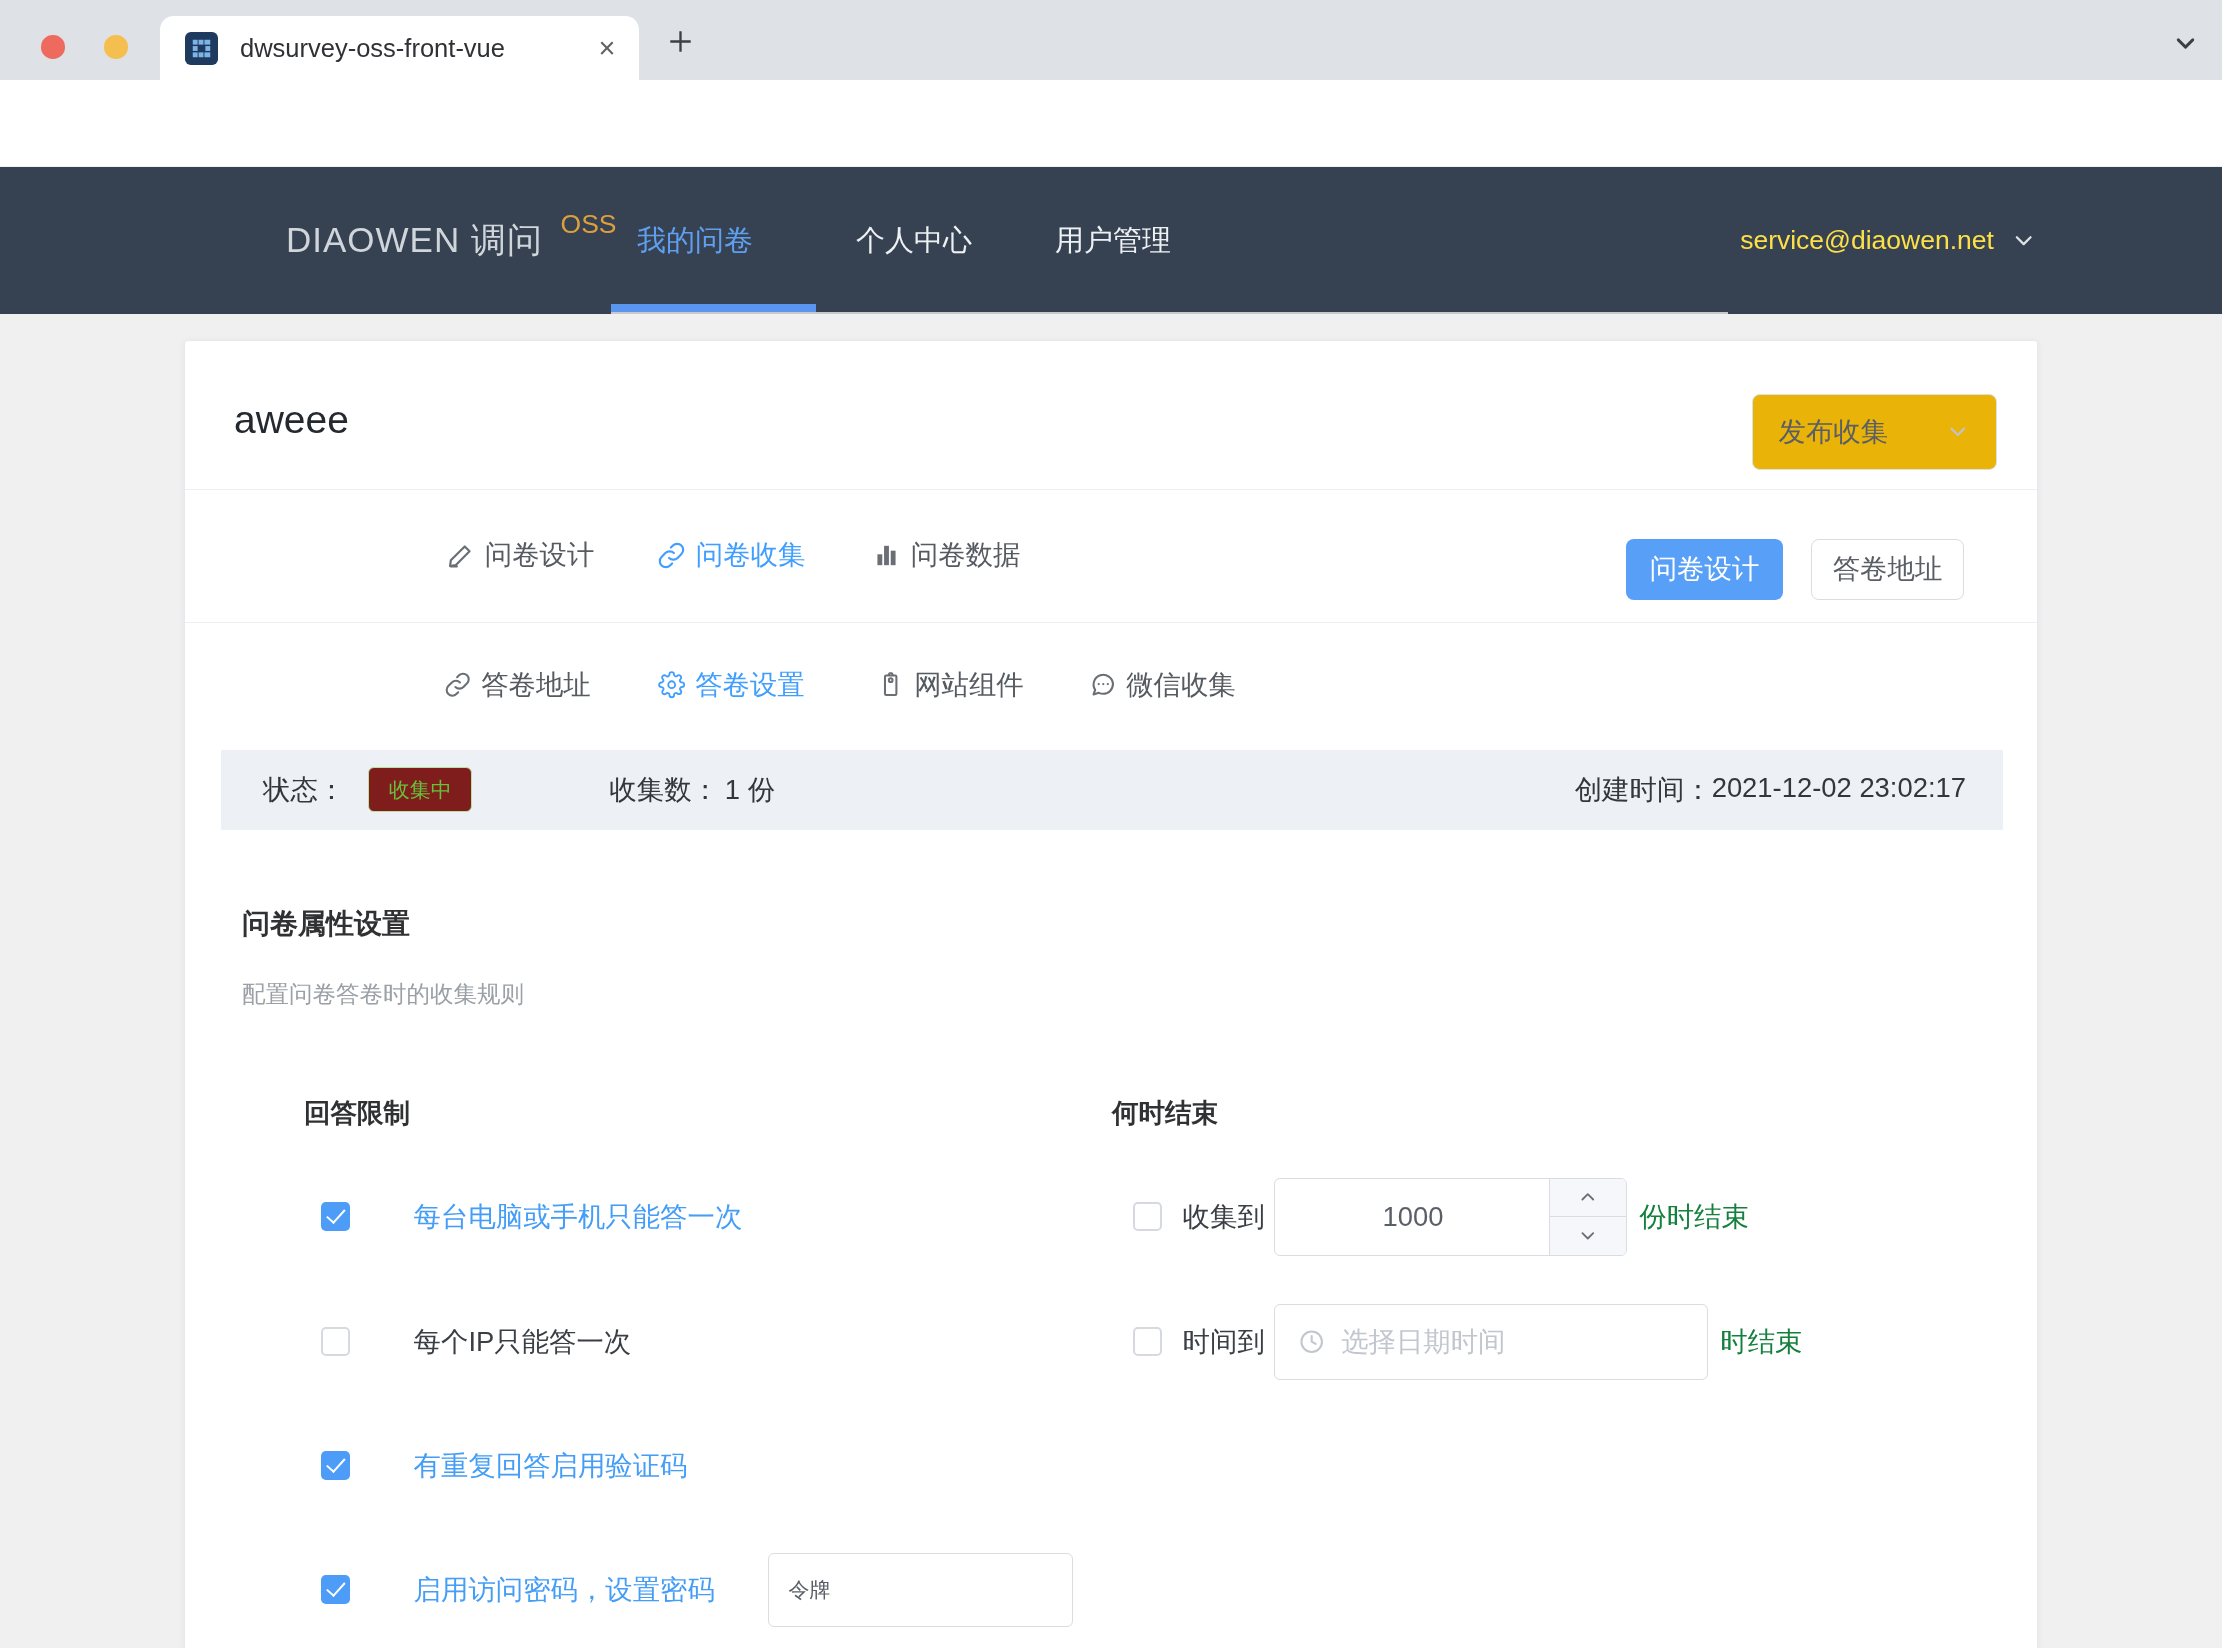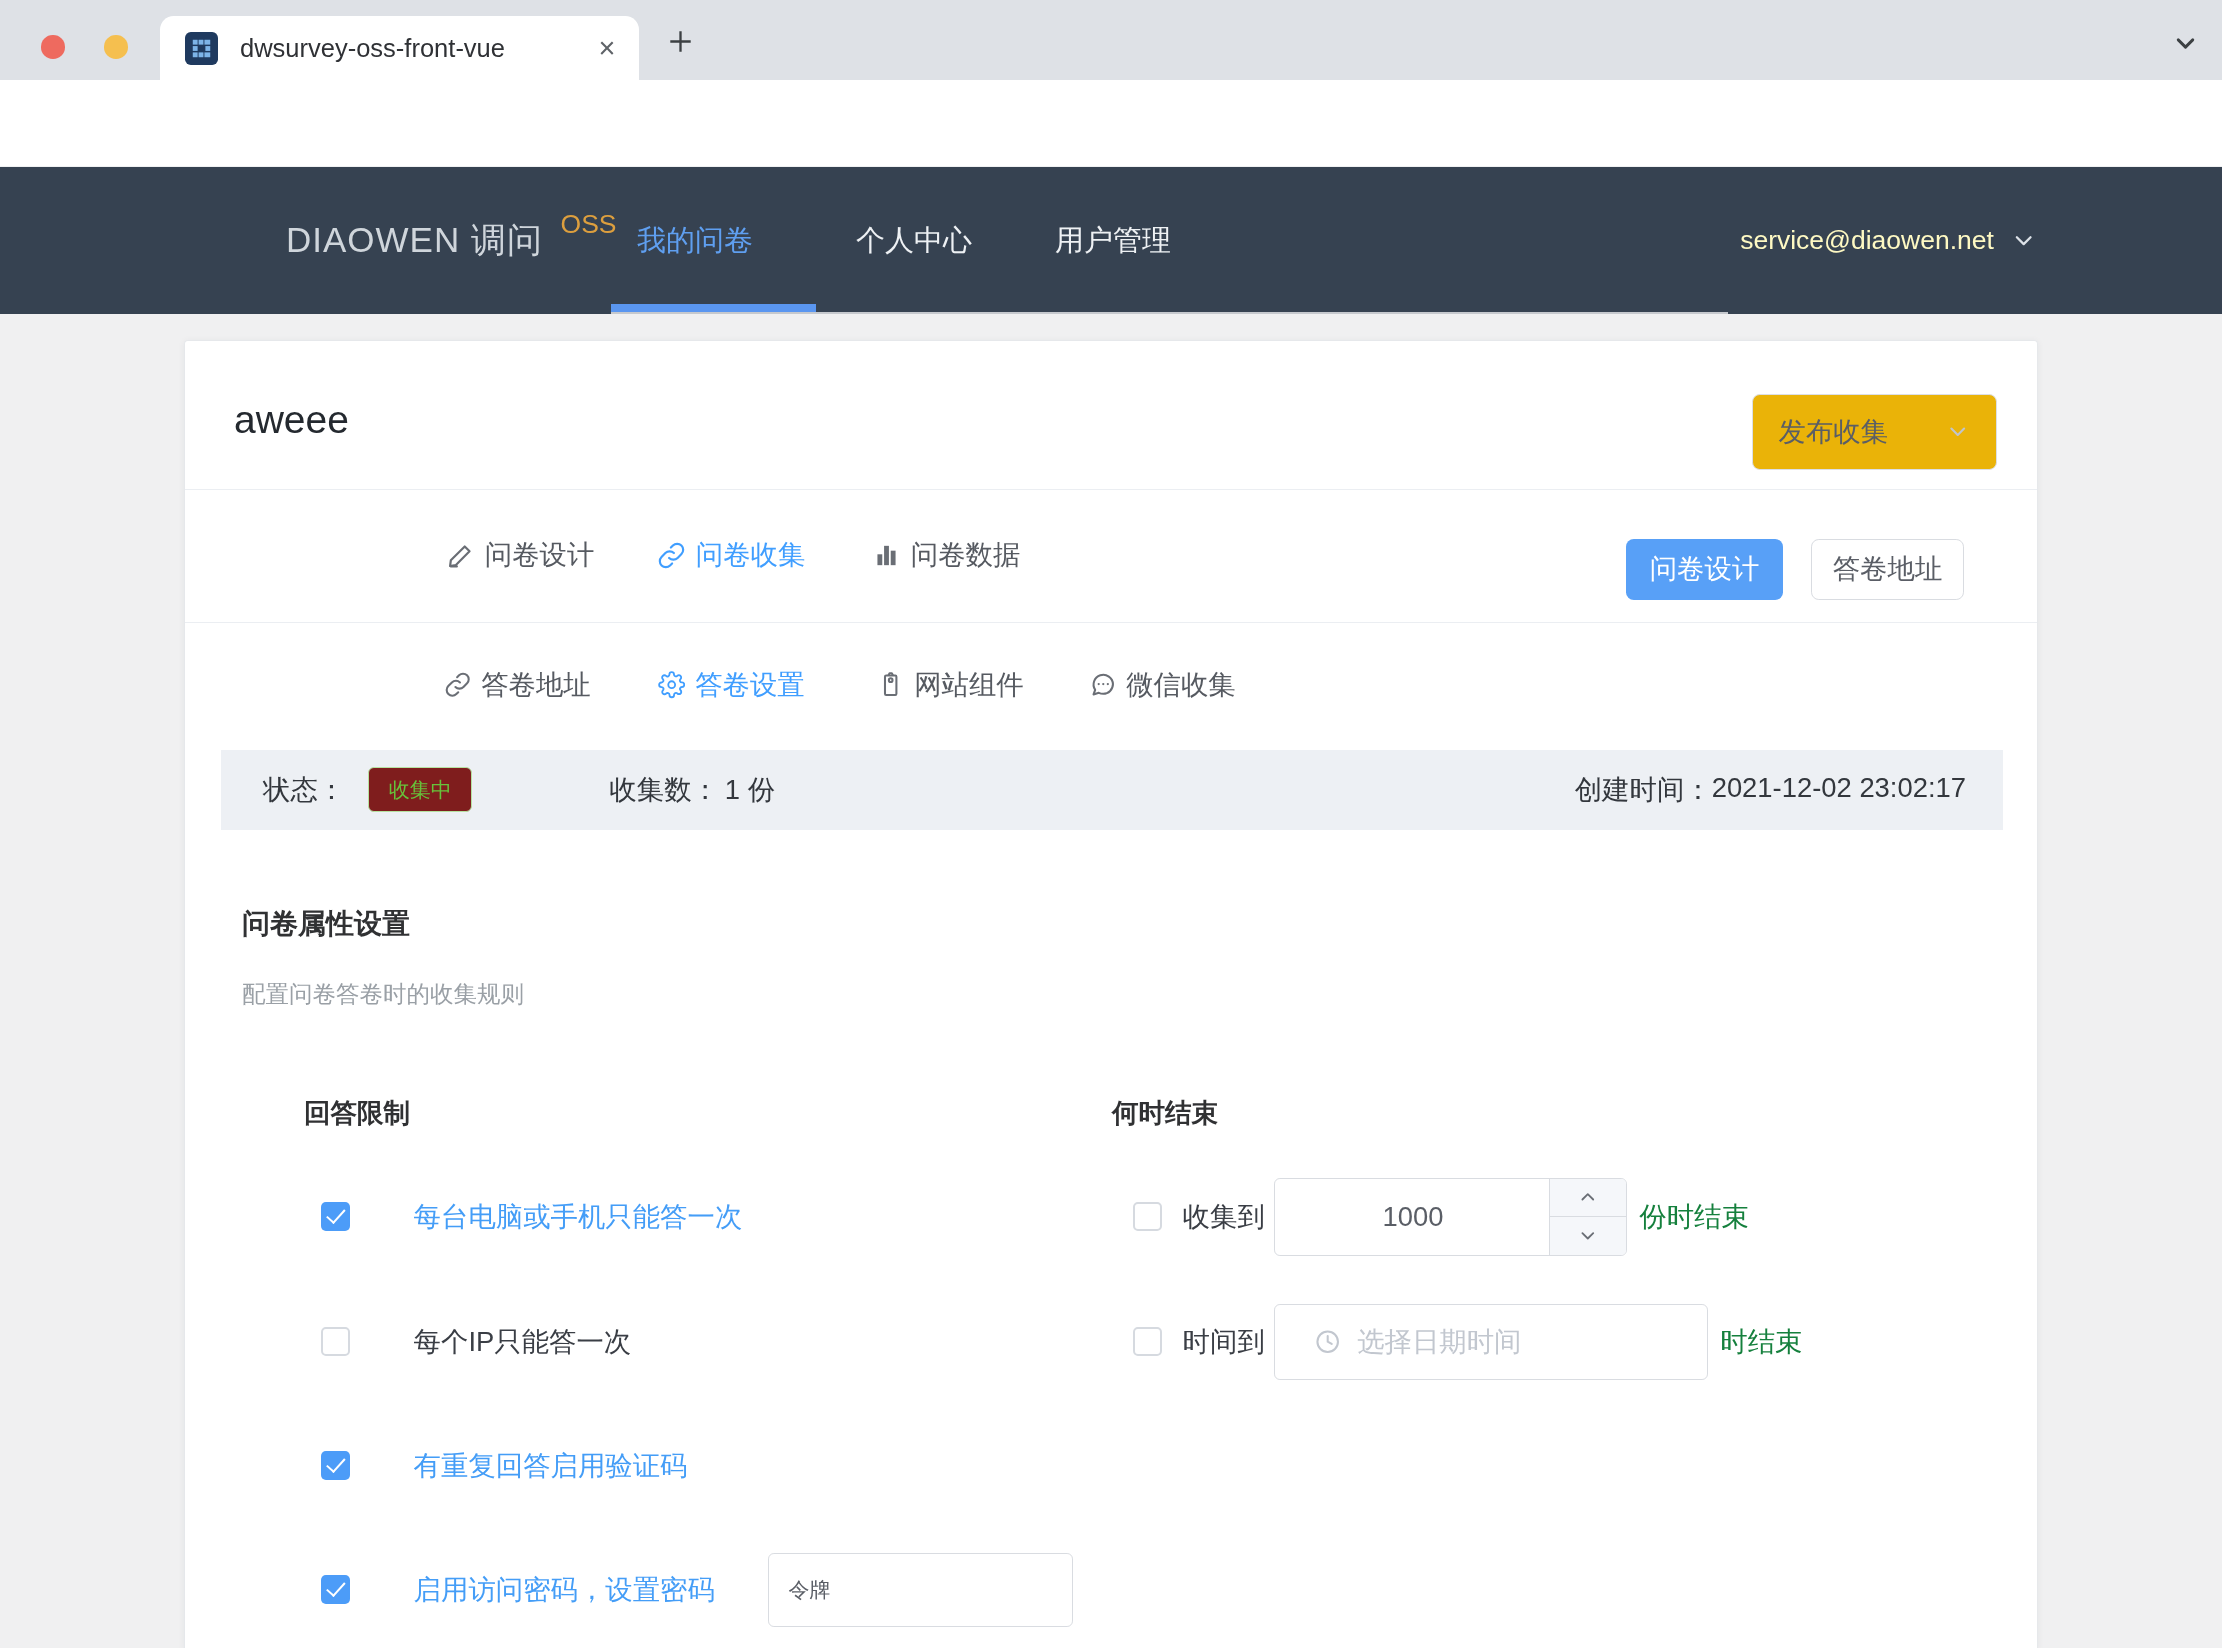--- a/index.html
+++ b/index.html
@@ -33,21 +33,21 @@
 
   
   .appheader{position:absolute;left:0;top:167px;right:0;height:147px;background:#364251;}
   .logo{position:absolute;left:184px;top:208px;}
   .brand{position:absolute;left:286px;top:0;height:147px;display:flex;align-items:center;font-size:35px;color:#cfd5db;letter-spacing:1px;}
   .brand .oss{margin-left:17.6px;transform:translateY(-15.7px);color:#dd9f3e;font-size:26.5px;letter-spacing:0;}
   .hnav{position:absolute;top:0;height:147px;display:flex;align-items:center;font-size:29px;color:#eef1f4;cursor:default;}
   .hnav.active{color:#5f9ff0;}
   .n1{left:637px;} .n2{left:856px;} .n3{left:1055px;}
   .nav-underline{position:absolute;left:611px;top:137px;width:205px;height:9.8px;background:#5a96f0;}
-  .userbox{position:absolute;right:186px;top:0;height:147px;display:flex;align-items:center;gap:15.7px;font-size:26.5px;color:#fef9c3;}
+  .userbox{position:absolute;right:186px;top:0;height:147px;display:flex;align-items:center;gap:15.7px;font-size:26.5px;color:#fde047;}
   .artifact-strip{position:absolute;left:611px;top:312px;width:1117px;height:5.9px;background:#c6c9ce;}
 
   
   .page{position:absolute;left:0;top:314px;right:0;bottom:0;background:#f0f0f1;}
   .card{position:absolute;left:184px;top:25.5px;width:1854px;bottom:0;background:#fff;border:1px solid #e6e8eb;border-bottom:none;border-radius:3.9px 3.9px 0 0;box-shadow:0 1px 7.8px rgba(31,45,61,.06);box-sizing:border-box;}
   .survey-title{position:absolute;left:49px;top:57px;font-size:39px;color:#24292f;}
   .publish{position:absolute;left:1567px;top:53px;width:245px;height:76px;border:1px solid #dcdfe6;border-radius:7.8px;display:flex;align-items:center;justify-content:space-between;padding:0 25.5px;box-sizing:border-box;font-size:27.4px;color:#5a5e66;background:#eab308;}
   .hdiv{position:absolute;left:0;right:0;height:1px;background:#ebeef2;}
   .d1{top:148px;} .d2{top:281px;}
 
@@ -84,21 +84,21 @@
   .cb-label{margin-left:20.6px;}
   .lbl-blue{color:#449df7;}
 
   .txt-input{margin-left:10px;width:305px;height:74px;border:1px solid #d9dce1;border-radius:5.9px;font-size:21px;color:#5a5e66;padding:0 19.6px;box-sizing:border-box;font-family:inherit;outline:none;background:#fff;}
   .numwrap{margin-left:8.8px;position:relative;width:353px;height:78px;border:1px solid #d9dce1;border-radius:5.9px;box-sizing:border-box;background:#fff;}
   .numwrap input{position:absolute;left:0;top:0;width:100%;height:100%;border:none;background:transparent;text-align:center;padding-right:76px;font-size:27.4px;color:#5a5e66;font-family:inherit;outline:none;box-sizing:border-box;}
   .spin{position:absolute;right:0;top:0;width:76px;height:100%;border-left:1px solid #d9dce1;display:flex;flex-direction:column;}
   .spin-btn{flex:1;background:#f5f7fa;display:flex;align-items:center;justify-content:center;}
   .spin-up{border-bottom:1px solid #d9dce1;border-radius:0 4.9px 0 0;}
   .spin-dn{border-radius:0 0 4.9px 0;}
-  .datewrap{margin-left:8.8px;width:434px;height:76px;border:1px solid #d9dce1;border-radius:5.9px;box-sizing:border-box;display:flex;align-items:center;background:#fff;padding-left:16px;}
+  .datewrap{margin-left:8.8px;width:434px;height:76px;border:1px solid #d9dce1;border-radius:5.9px;box-sizing:border-box;display:flex;align-items:center;background:#fff;}
   .datewrap .clock{margin-left:23.5px;flex:none;}
   .datewrap input{flex:1;margin-left:13.7px;border:none;background:transparent;font-size:27.4px;color:#5a5e66;font-family:inherit;outline:none;min-width:0;}
   .datewrap input::placeholder{color:#c2c7cf;}
   .suffix{margin-left:12.7px;color:#15803d;}
 </style>
 </head>
 <body>
 
 <div class="stage">
 

